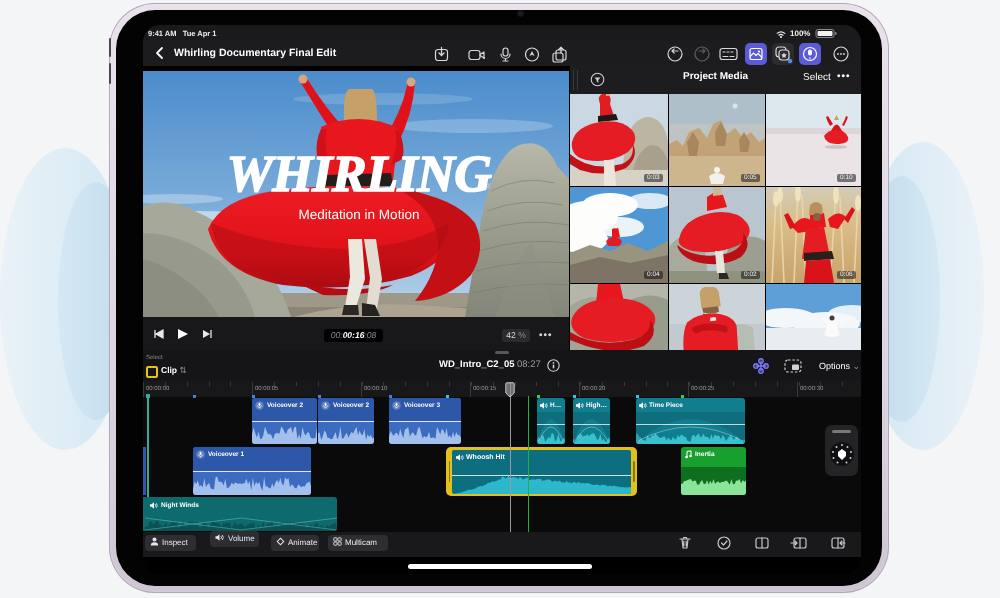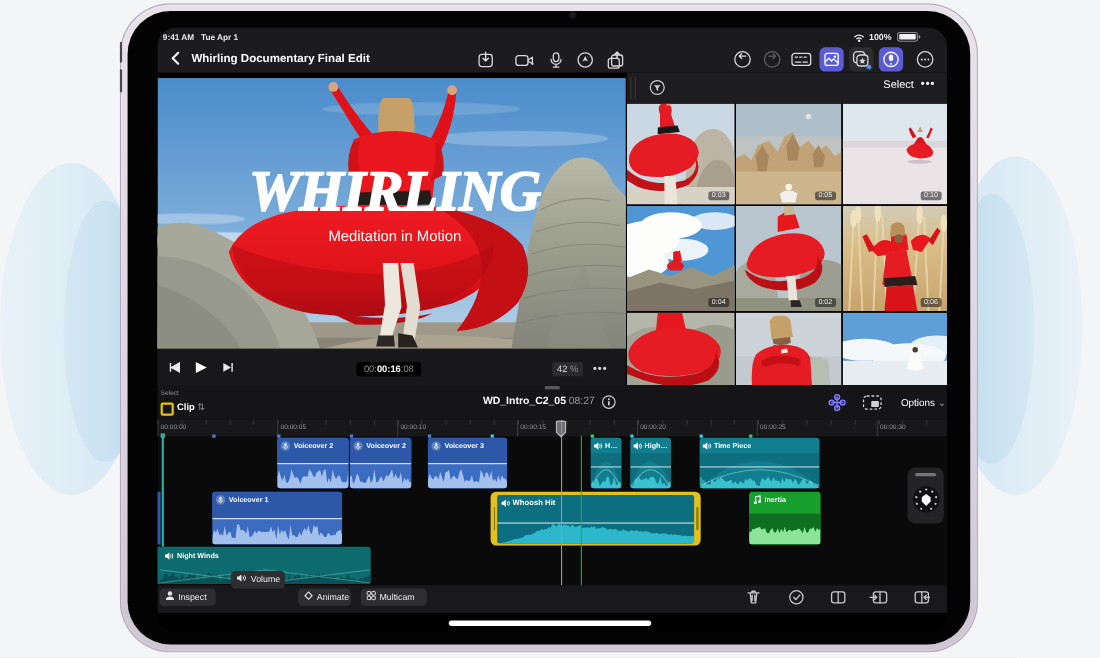--- a/index.html
+++ b/index.html
@@ -182,32 +182,33 @@
           <path d="M4 3 v8 M12 3 l-7 4 7 4 Z" stroke="#e8e8ea" stroke-width="1.3"></path>
           <path d="M12 3 l-7 4 7 4 Z"></path>
         </g>
   <path d="M27 2 l10 5 -10 5 Z" fill="#fff"></path>
   <g fill="#e8e8ea">
           <path d="M52 3 l7 4 -7 4 Z"></path>
           <path d="M60 3 v8" stroke="#e8e8ea" stroke-width="1.3"></path>
         </g>
  </svg>
 </div>
-<div class="a" style="left:181px;top:304px;width:59px;height:13px;border-radius:3px;background:#000;text-align:center;font-size:8.5px;line-height:13px;color:#8e8e93;">00:<span style="color:#fff;font-weight:bold;">00:16</span>:08</div>
+<div class="a" style="left:181px;top:304px;width:59px;height:13px;border-radius:3px;background:#000;text-align:center;font-size:8.5px;line-height:13px;color:#8e8e93;font-style:italic;">00:<span style="color:#fff;font-weight:bold;">00:16</span>:08</div>
 <div class="a" style="left:359px;top:304px;width:28px;height:13px;border-radius:3px;background:#2b2b2d;text-align:center;font-size:8.5px;line-height:13px;color:#ddd;">42 <span style="color:#8e8e93">%</span></div>
 <div class="a" style="left:396px;top:305px;color:#d8d8dc;font-size:10px;letter-spacing:1px;font-weight:bold;">•••</div>
 
 <div class="a" style="left:427px;top:41px;width:291px;height:28px;background:#1d1d1f;"></div>
 <div class="a" style="left:430px;top:45px;width:3px;height:20px;border-left:1.5px solid #3a3a3c;border-right:1.5px solid #3a3a3c;"></div>
 <div class="a" style="left:447px;top:47px;">
  <svg width="15" height="15">
         <circle cx="7.5" cy="7.5" r="6.3" fill="none" stroke="#cfcfd4" stroke-width="1.1"></circle>
         <path d="M4.5 5.5 h6 l-2.2 2.6 v2.6 l-1.6 -1 v-1.6 Z" fill="#cfcfd4"></path>
       </svg>
 </div>
+<div class="a" style="left:427px;top:46px;width:291px;text-align:center;font-size:10px;font-weight:bold;color:#fff;">Project Media</div>
 <div class="a" style="left:660px;top:47px;font-size:10px;color:#fff;">Select</div>
 <div class="a" style="left:694px;top:46px;color:#fff;font-size:10px;letter-spacing:1px;font-weight:bold;">•••</div>
 <div class="a" style="left:427px;top:69px;width:98px;height:92px;overflow:hidden;">
       <svg width="98" height="92" viewBox="0 0 98 92">
 <rect width="98" height="92" fill="#c9d8e2"></rect>
 <path d="M50 92 L56 48 Q62 24 78 23 Q94 24 98 48 V92 Z" fill="#bcb5a3"></path>
 <path d="M60 92 Q64 60 78 52 Q92 48 98 68 V92 Z" fill="#a89f8d"></path>
 <rect y="76" width="98" height="16" fill="#d8d2c4"></rect>
 <path d="M30 10 q-3 -8 2 -10 l6 0 q4 4 2 10 l4 12 -14 2 Z" fill="#e31b22"></path>
 <path d="M28 22 l18 -2 2 6 -20 2 Z" fill="#1c1816"></path>
@@ -602,21 +603,21 @@
           <circle cx="6.5" cy="5" r="1"></circle>
         </g>
  <path d="M12 7 l4 3 v4 l-4 4 -4 -4 v-4 Z" fill="#fff"></path>
 </svg>
 </div>
 <div class="a" style="left:0;top:507px;width:718px;height:25px;background:#19191b;"></div>
     <div class="a" style="left:2px;top:510px;width:51px;height:16px;border-radius:4px;background:#2e2e31;color:#ececf0;font-size:8px;line-height:16px;"><span style="display:inline-block;vertical-align:-1px;margin:0 3px 0 5px;"><svg width="9" height="9" viewBox="0 0 9 9">
           <circle cx="4.5" cy="2.6" r="2" fill="#e8e8ea"></circle>
           <path d="M.8 8.5 a3.7 3.2 0 0 1 7.4 0 Z" fill="#e8e8ea"></path>
         </svg></span>Inspect</div>
-    <div class="a" style="left:67px;top:494px;width:49px;height:16px;border-radius:4px;background:#2e2e31;color:#ececf0;font-size:8px;line-height:16px;"><span style="display:inline-block;vertical-align:-1px;margin:0 3px 0 5px;"><svg width="10" height="9" viewBox="0 0 10 9">
+    <div class="a" style="left:67px;top:506px;width:49px;height:16px;border-radius:4px;background:#2e2e31;color:#ececf0;font-size:8px;line-height:16px;"><span style="display:inline-block;vertical-align:-1px;margin:0 3px 0 5px;"><svg width="10" height="9" viewBox="0 0 10 9">
           <path d="M.5 3.2 h1.6 L4.5 1.2 v6.6 L2.1 5.8 H.5 Z" fill="#e8e8ea"></path>
           <path d="M5.8 3 a2.2 2.2 0 0 1 0 3 M7.2 2 a3.8 3.8 0 0 1 0 5" stroke="#e8e8ea" stroke-width=".9" fill="none"></path>
         </svg></span>Volume</div>
     <div class="a" style="left:128px;top:510px;width:48px;height:16px;border-radius:4px;background:#2e2e31;color:#ececf0;font-size:8px;line-height:16px;"><span style="display:inline-block;vertical-align:-1px;margin:0 3px 0 5px;"><svg width="9" height="9" viewBox="0 0 9 9">
           <rect x="2.2" y="2.2" width="4.6" height="4.6" fill="none" stroke="#e8e8ea" stroke-width="1" transform="rotate(45 4.5 4.5)"></rect>
         </svg></span>Animate</div>
     <div class="a" style="left:185px;top:510px;width:60px;height:16px;border-radius:4px;background:#2e2e31;color:#ececf0;font-size:8px;line-height:16px;"><span style="display:inline-block;vertical-align:-1px;margin:0 3px 0 5px;"><svg width="9" height="9" viewBox="0 0 9 9">
           <g fill="none" stroke="#e8e8ea" stroke-width=".9">
             <rect x=".8" y=".8" width="3.2" height="3.2" rx=".6"></rect>
             <rect x="5" y=".8" width="3.2" height="3.2" rx=".6"></rect>

